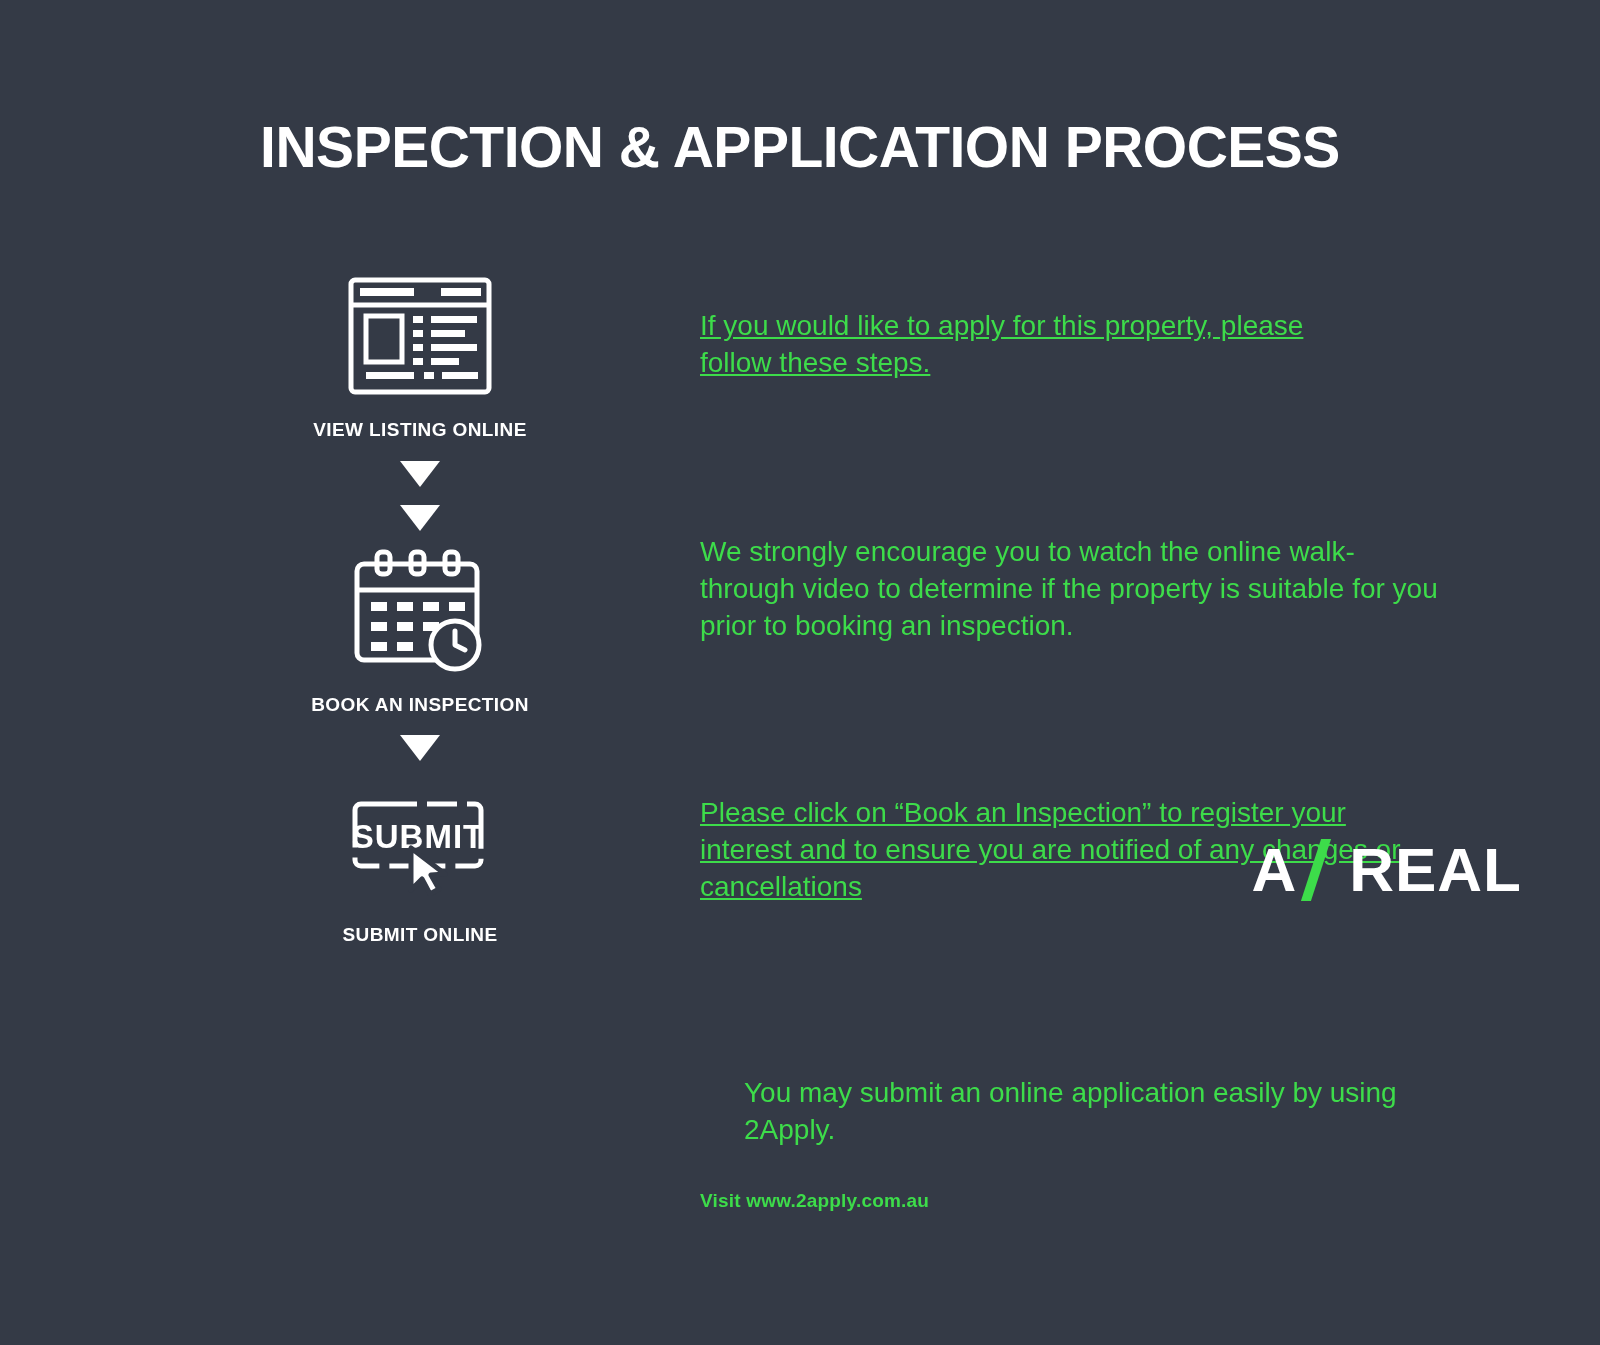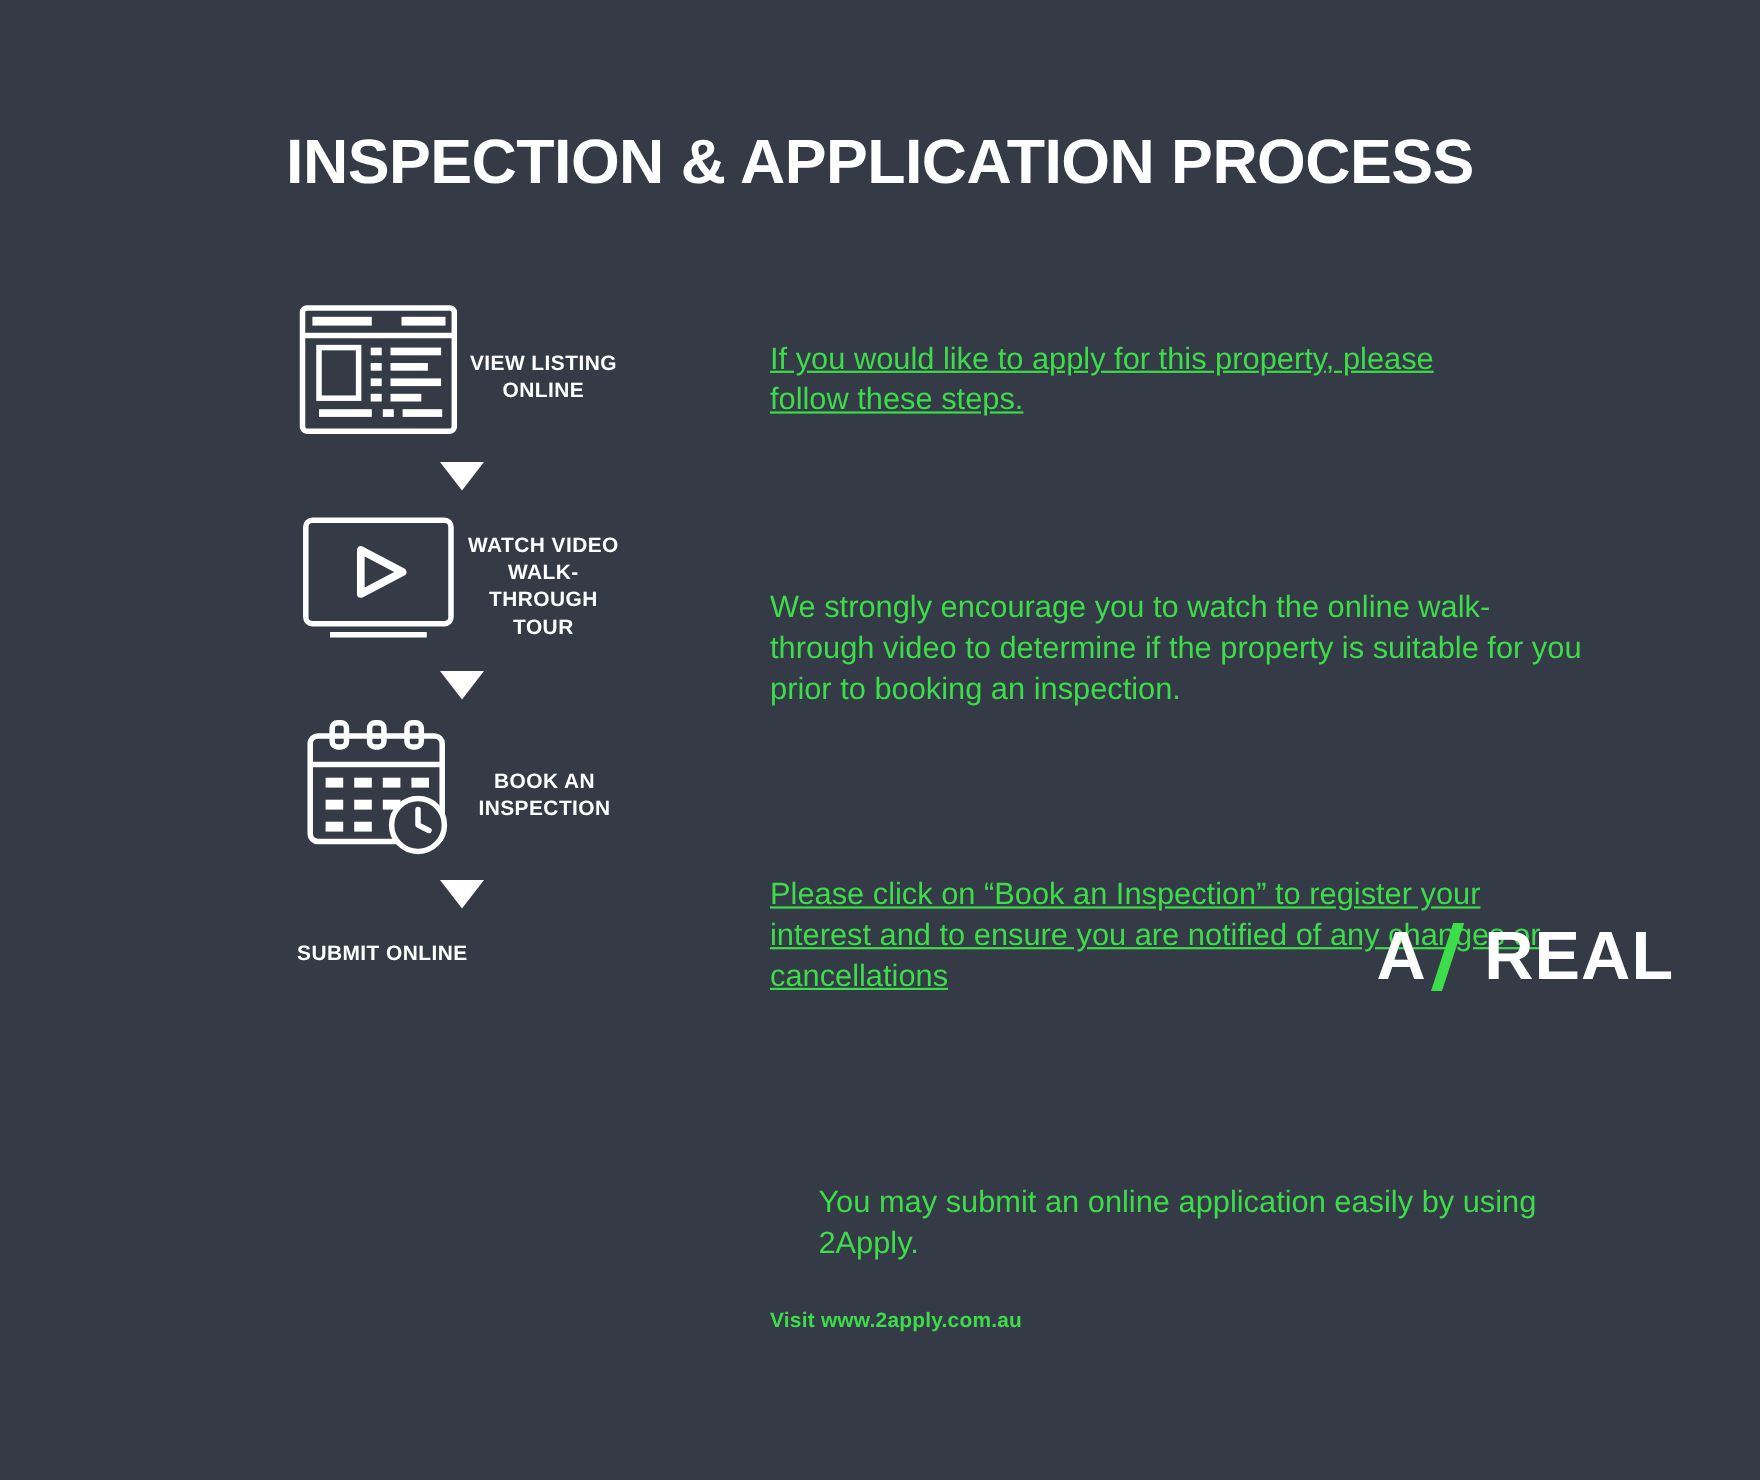--- a/index.html
+++ b/index.html
@@ -35,21 +35,21 @@
 
   
   .steps {
     position: absolute;
     left: 270px;
     top: 270px;
     width: 300px;
   }
   .step {
     display: flex;
-    flex-direction: row;
+    flex-direction: column;
     align-items: center;
   }
   .icon-box {
     width: 160px;
     height: 132px;
     display: flex;
     align-items: center;
     justify-content: center;
   }
   .step-label {
@@ -157,33 +157,20 @@
           <rect x="20" y="97" width="48" height="7" fill="#ffffff"></rect>
           <rect x="78" y="97" width="10" height="7" fill="#ffffff"></rect>
           <rect x="96" y="97" width="36" height="7" fill="#ffffff"></rect>
         </svg>
       </div>
       <div class="step-label">VIEW LISTING ONLINE</div>
     </div>
 
     <div class="arrow-down"></div>
 
-    <div class="step">
-      <div class="icon-box">
-        <svg width="148" height="118" viewBox="0 0 148 118">
-          <rect x="8" y="6" width="132" height="94" rx="6" fill="none" stroke="#ffffff" stroke-width="5"></rect>
-          <path d="M58 33 L58 73 L96 53 Z" fill="none" stroke="#ffffff" stroke-width="7" stroke-linejoin="round"></path>
-          <line x1="30" y1="110" x2="118" y2="110" stroke="#ffffff" stroke-width="5"></line>
-        </svg>
-      </div>
-      <div class="step-label">
-        <div>WATCH VIDEO</div>
-        <div>WALK-THROUGH TOUR</div>
-      </div>
-    </div>
 
     <div class="arrow-down"></div>
 
     <div class="step">
       <div class="icon-box">
         <svg width="150" height="130" viewBox="0 0 150 130">
           <rect x="12" y="18" width="120" height="96" rx="7" fill="none" stroke="#ffffff" stroke-width="5"></rect>
           <line x1="12" y1="44" x2="132" y2="44" stroke="#ffffff" stroke-width="5"></line>
           <rect x="32" y="6" width="13" height="22" rx="5" fill="none" stroke="#ffffff" stroke-width="5"></rect>
           <rect x="66" y="6" width="13" height="22" rx="5" fill="none" stroke="#ffffff" stroke-width="5"></rect>
@@ -200,20 +187,27 @@
           <circle cx="110" cy="99" r="24" fill="#343a46" stroke="#ffffff" stroke-width="5"></circle>
           <path d="M110 85 L110 99 L120 104" fill="none" stroke="#ffffff" stroke-width="5" stroke-linecap="round" stroke-linejoin="round"></path>
         </svg>
       </div>
       <div class="step-label">BOOK AN INSPECTION</div>
     </div>
 
     <div class="arrow-down"></div>
 
     <div class="step">
+      <div class="icon-box">
+        <svg width="150" height="110" viewBox="0 0 150 110">
+          <rect x="10" y="18" width="126" height="62" rx="6" fill="none" stroke="#ffffff" stroke-width="5" stroke-dasharray="56 10 30 10"></rect>
+          <text x="73" y="62" text-anchor="middle" font-family="Liberation Sans, sans-serif" font-size="33" font-weight="bold" fill="#ffffff" letter-spacing="1">SUBMIT</text>
+          <path d="M66 62 L66 104 L77 93 L85 108 L94 103 L86 89 L100 88 Z" fill="#ffffff" stroke="#343a46" stroke-width="5" stroke-linejoin="round"></path>
+        </svg>
+      </div>
       <div class="step-label">SUBMIT ONLINE</div>
     </div>
 
   </div>
 
   <div class="texts">
     <div class="para p1">If you would like to apply for this property, please follow these steps.</div>
     <div class="para p2">We strongly encourage you to watch the online walk-through video to determine if the property is suitable for you prior to booking an inspection.</div>
     <div class="para p3">Please click on “Book an Inspection” to register your interest and to ensure you are notified of any changes or cancellations</div>
     <div class="para p4">You may submit an online application easily by using 2Apply.</div>

